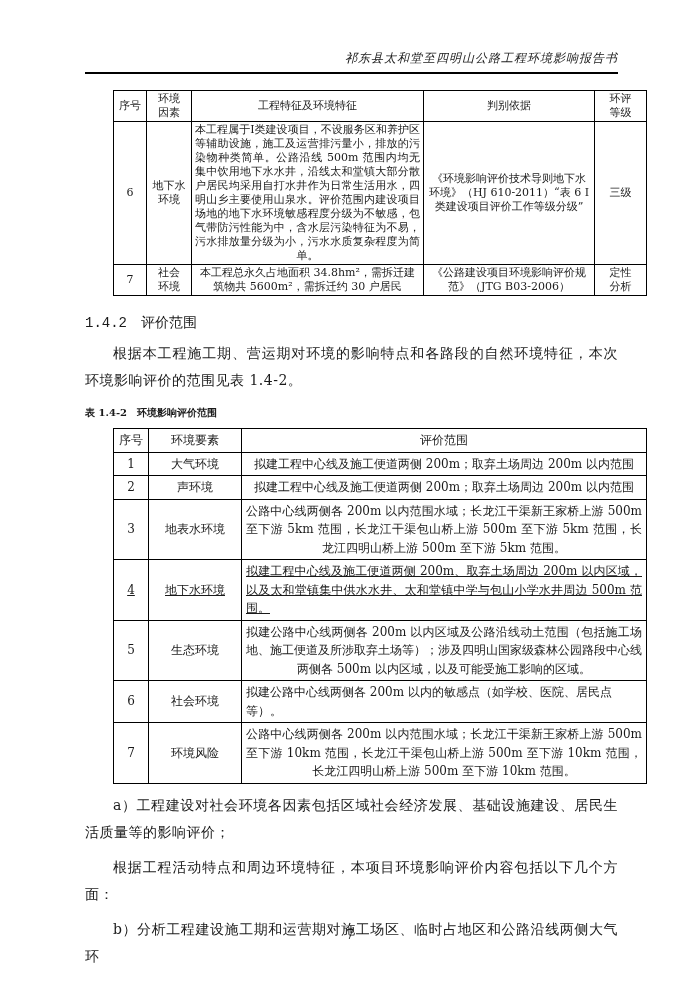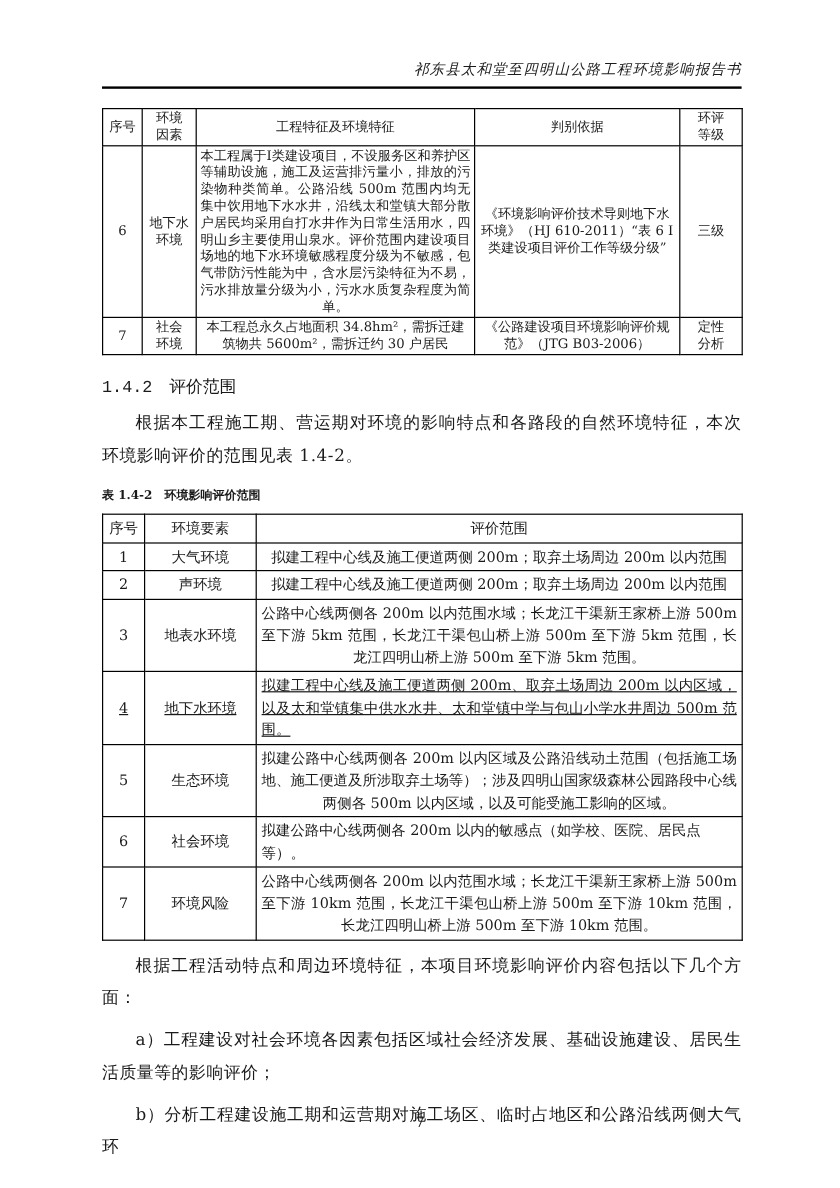--- a/index.html
+++ b/index.html
@@ -17,21 +17,21 @@
   .running-header{margin-bottom:16px;font-style:italic;}
   .header-title{
     text-align:right;
     font-size:12px;
     letter-spacing:1px;
     padding-bottom:5px;
   }
   .header-rule{border-top:2px solid #000;height:0;}
 
   
-  table{border-collapse:collapse;width:533px;table-layout:fixed;}
+  table{border-collapse:collapse;width:533px;table-layout:fixed;margin-left:28px;}
   table,td{border:1px solid #000;}
   table{border-width:1.5px;}
   td{
     padding:1px 3px;
     vertical-align:middle;
     font-size:11px;
     line-height:14px;
     text-align:center;
     word-break:break-all;
     box-sizing:border-box;
@@ -170,19 +170,19 @@
         <td class="l">拟建公路中心线两侧各 200m 以内的敏感点（如学校、医院、居民点等）。</td>
       </tr>
       <tr>
         <td>7</td>
         <td>环境风险</td>
         <td class="jc">公路中心线两侧各 200m 以内范围水域；长龙江干渠新王家桥上游 500m 至下游 10km 范围，长龙江干渠包山桥上游 500m 至下游 10km 范围，长龙江四明山桥上游 500m 至下游 10km 范围。</td>
       </tr>
     </tbody>
   </table>
 
+  <p class="para">a）工程建设对社会环境各因素包括区域社会经济发展、基础设施建设、居民生活质量等的影响评价；</p>
   <p class="para">根据工程活动特点和周边环境特征，本项目环境影响评价内容包括以下几个方面：</p>
-  <p class="para">a）工程建设对社会环境各因素包括区域社会经济发展、基础设施建设、居民生活质量等的影响评价；</p>
   <p class="para">b）分析工程建设施工期和运营期对施工场区、临时占地区和公路沿线两侧大气环</p>
 
   <div class="page-number">7</div>
 
 </div>
 
 </body></html>

